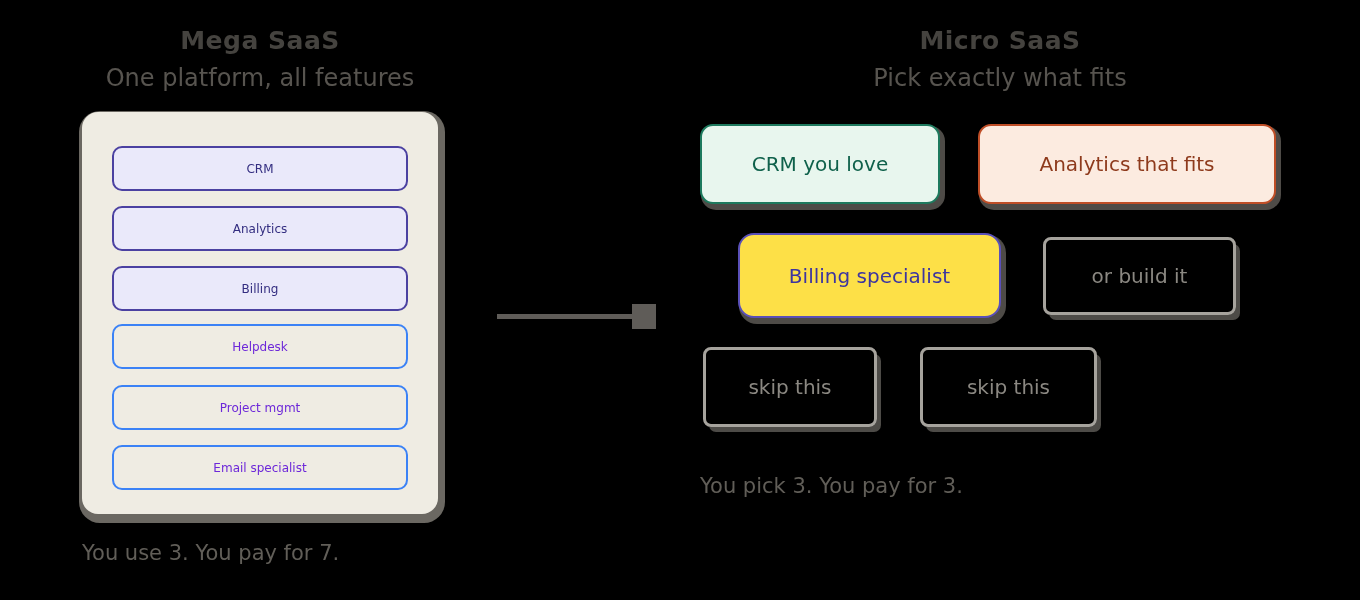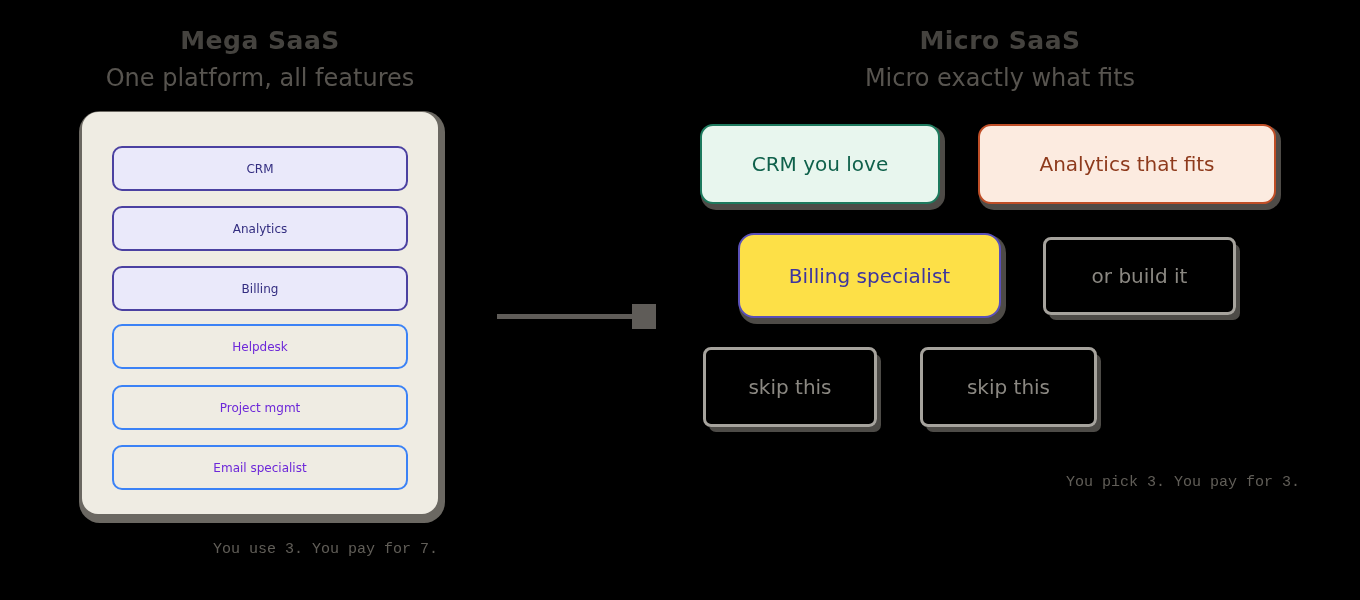--- a/index.html
+++ b/index.html
@@ -8,21 +8,21 @@
     font-family:"DejaVu Sans","Liberation Sans",sans-serif;
   }
   .title{
     position:absolute;text-align:center;font-size:25px;font-weight:bold;
     color:#45433f;letter-spacing:0.5px;
   }
   .subtitle{
     position:absolute;text-align:center;font-size:24px;color:#57544f;
   }
   .caption{
-    position:absolute;text-align:right;font-size:15px;color:#615e58;font-family:Liberation Mono, monospace;
+    position:absolute;text-align:left;font-size:21px;color:#615e58;
   }
   #left-title,#left-subtitle,#left-caption{left:82px;width:356px;}
   #left-title{top:26px;}
   #left-subtitle{top:64px;}
   #left-caption{top:541px;}
   #right-title,#right-subtitle,#right-caption{left:700px;width:600px;}
   #right-title{top:26px;}
   #right-subtitle{top:64px;}
   #right-caption{top:474px;}
 
@@ -94,21 +94,21 @@
     <div class="feature unused f4">Project mgmt</div>
     <div class="feature unused f5">Email specialist</div>
   </div>
 
   <div class="caption" id="left-caption">You use 3. You pay for 7.</div>
 
   <div class="arrow-line"></div>
   <div class="arrow-head"></div>
 
   <div class="title" id="right-title">Micro SaaS</div>
-  <div class="subtitle" id="right-subtitle">Micro exactly what fits</div>
+  <div class="subtitle" id="right-subtitle">Pick exactly what fits</div>
 
   <div class="card green" id="card-green">CRM you love</div>
   <div class="card orange" id="card-orange">Analytics that fits</div>
   <div class="card purple" id="card-purple">Billing specialist</div>
   <div class="card outline" id="card-build">or build it</div>
   <div class="card outline" id="card-skip1">skip this</div>
   <div class="card outline" id="card-skip2">skip this</div>
 
   <div class="caption" id="right-caption">You pick 3. You pay for 3.</div>
 

